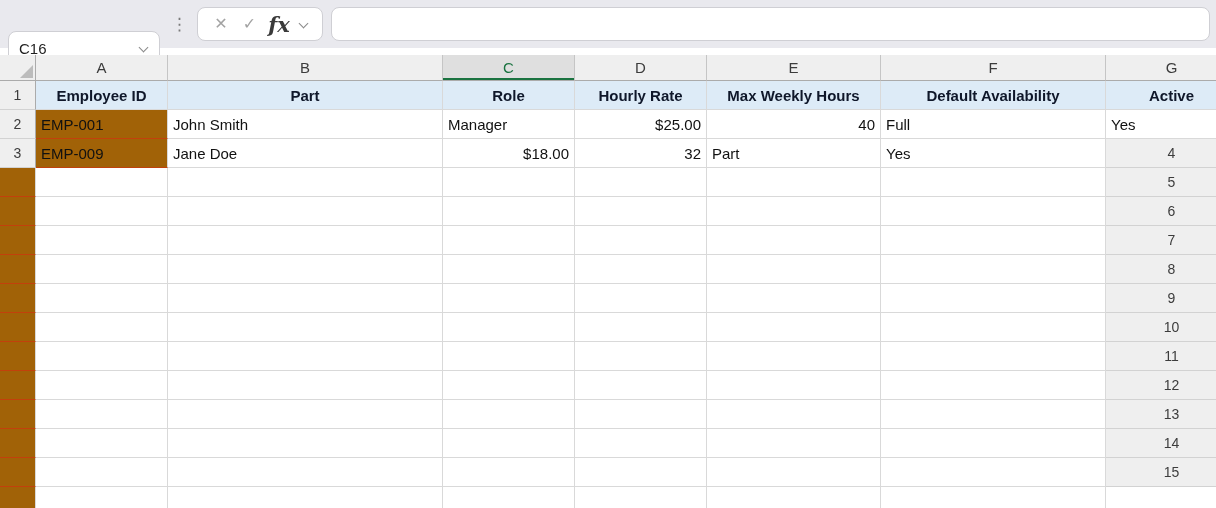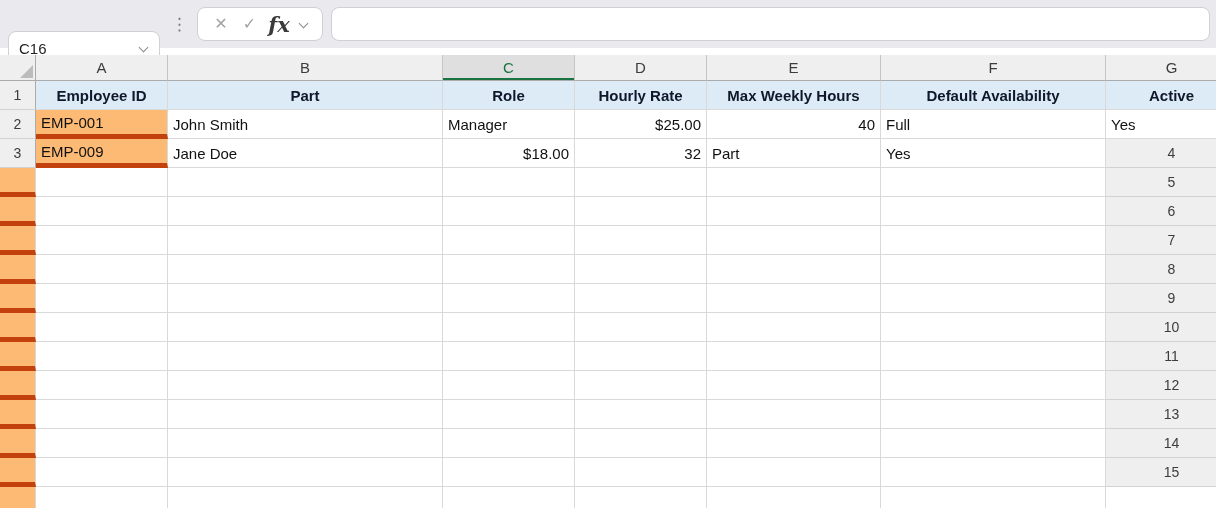--- a/index.html
+++ b/index.html
@@ -142,22 +142,22 @@
     cursor: cell;
   }
   .cell.align-right { justify-content: flex-end; }
   .cell.header-cell {
     background: #ddebf7;
     font-weight: 700;
     justify-content: center;
     color: #0f172a;
   }
   .cell.colA {
-    background: #fdba74;
-    border-bottom: 5px solid #c2410c;
+    background: #a16207;
+    border-bottom: 1px solid #c2410c;
   }
 </style>
 </head>
 <body>
 
 <div class="app">
 
   <div class="toolbar">
     <div class="tb-box name-box">
       <span>C16</span>

